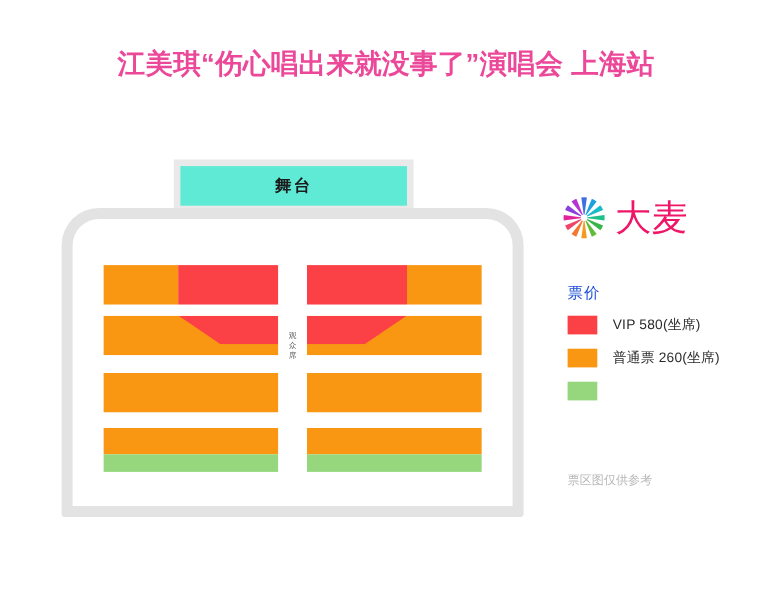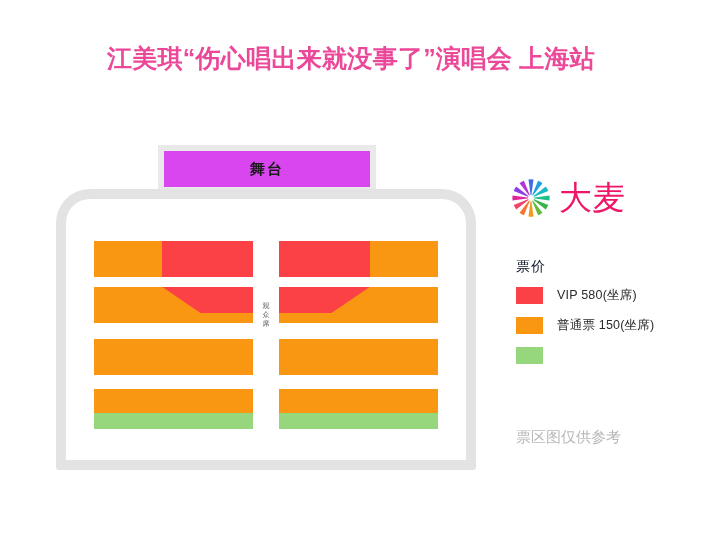--- a/index.html
+++ b/index.html
@@ -46,21 +46,21 @@
     top: 0px;
     width: 218px;
     height: 48px;
     background: #e9e9e9;
     box-sizing: border-box;
     padding: 6px;
   }
   .stage-inner {
     width: 100%;
     height: 100%;
-    background: #d946ef;
+    background: #5eead4;
     color: #1b1b1b;
     font-size: 15px;
     font-weight: bold;
     display: flex;
     align-items: center;
     justify-content: center;
     letter-spacing: 2px;
   }
 
   
@@ -173,21 +173,21 @@
   }
 
   .legend {
     position: absolute;
     left: 516px;
     top: 258px;
     width: 170px;
   }
   .legend-title {
     font-size: 14px;
-    color: #0f172a;
+    color: #1d4ed8;
     margin-bottom: 11px;
     letter-spacing: 1px;
   }
   .legend-item {
     display: flex;
     align-items: flex-end;
     height: 17px;
     margin-bottom: 13px;
   }
   .legend-swatch {
@@ -201,21 +201,21 @@
     color: #2b2b2b;
     white-space: nowrap;
     letter-spacing: 0.2px;
   }
 
   .disclaimer {
     position: absolute;
     left: 516px;
     top: 429px;
     width: 180px;
-    font-size: 15px;
+    font-size: 11px;
     color: #b8b8b8;
     line-height: 16px;
   }
   .disclaimer span { display: block; }
 </style>
 </head>
 <body>
 
 <div class="page-title">江美琪“伤心唱出来就没事了”演唱会 上海站</div>
 
@@ -304,21 +304,21 @@
 <div class="legend">
   <div class="legend-title">票价</div>
 
   <div class="legend-item">
     <div class="legend-swatch fill-red"></div>
     <div class="legend-text">VIP  580(坐席)</div>
   </div>
 
   <div class="legend-item">
     <div class="legend-swatch fill-orange"></div>
-    <div class="legend-text">普通票  150(坐席)</div>
+    <div class="legend-text">普通票  260(坐席)</div>
   </div>
 
   <div class="legend-item">
     <div class="legend-swatch fill-green"></div>
   </div>
 </div>
 
 <div class="disclaimer">
   <span>票区图仅供参考</span>
 </div>

